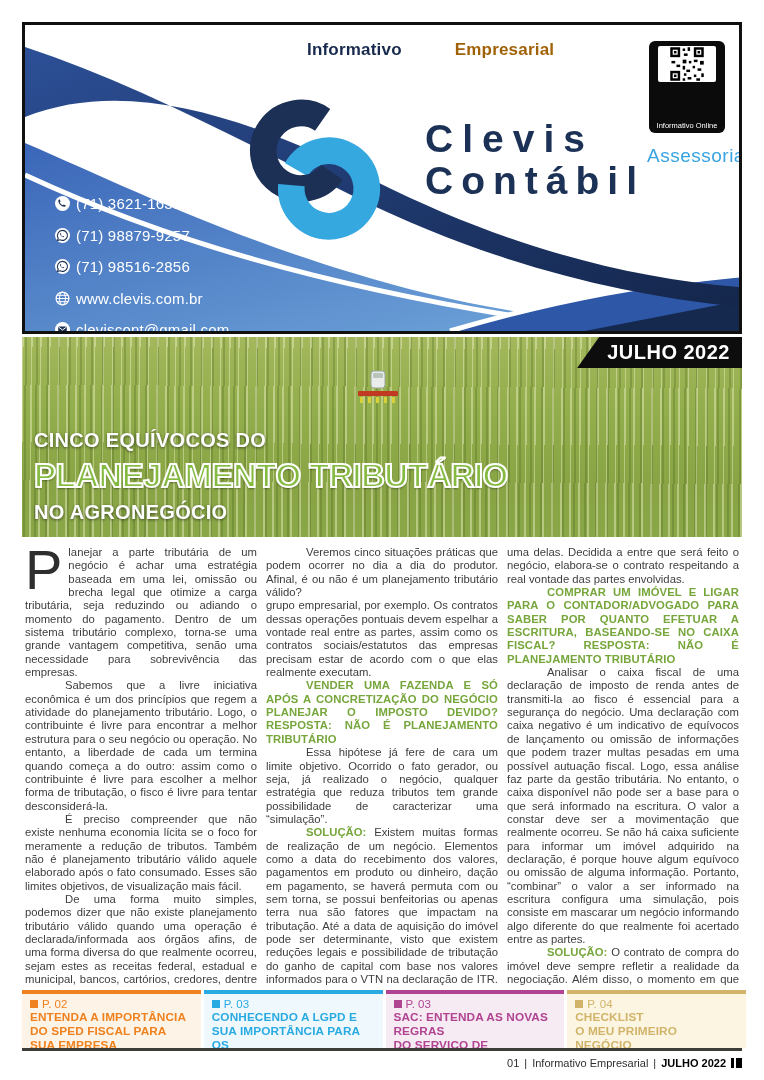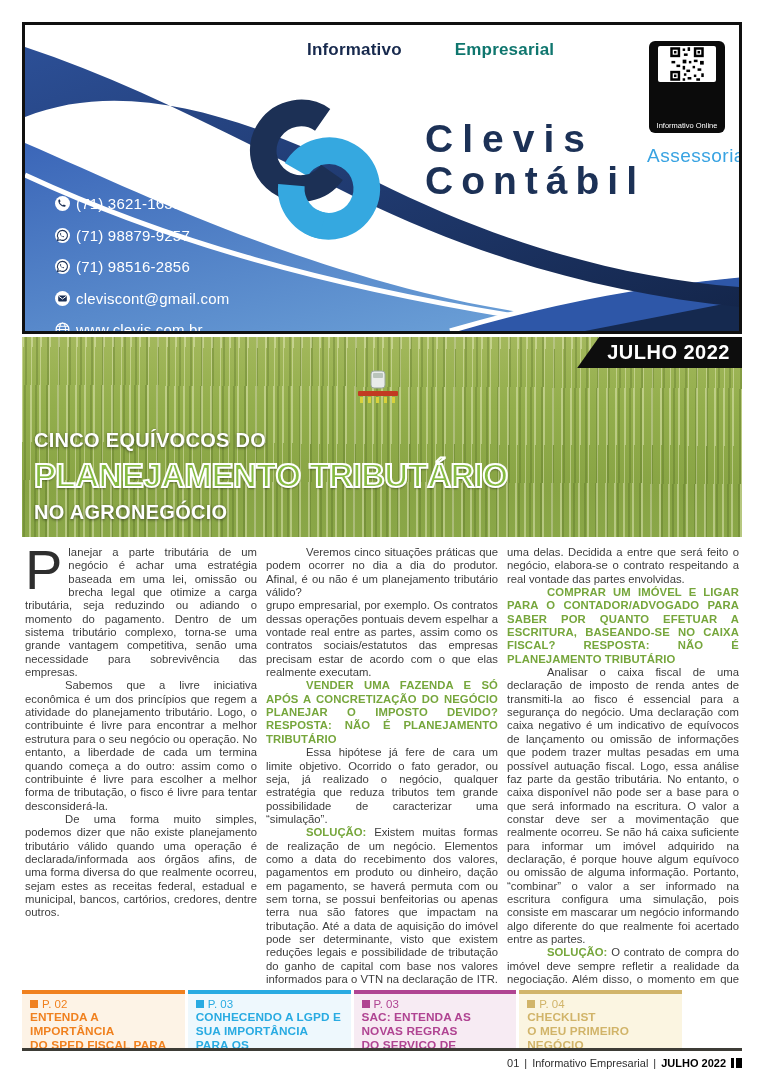--- a/index.html
+++ b/index.html
@@ -5,21 +5,21 @@
   html,body{margin:0;padding:0;background:#fff;}
   *{box-sizing:border-box;}
   body{font-family:"Liberation Sans",sans-serif;}
   .page{position:relative;width:764px;height:1080px;background:#fff;overflow:hidden;}
 
   
   .header-card{position:absolute;left:22px;top:22px;width:720px;height:312px;
     border:3px solid #101010;background:#fff;overflow:hidden;}
   .waves{position:absolute;inset:0;}
   .kicker{position:absolute;left:282px;top:15px;font-size:17px;font-weight:bold;color:#17294d;letter-spacing:.2px;}
-  .kicker .blue{color:#0f766e;padding-left:48px;}
+  .kicker .blue{color:#a16207;padding-left:48px;}
   
   .qr-box{position:absolute;right:14px;top:16px;width:76px;height:92px;background:#0b0b0b;border-radius:6px;
     display:flex;flex-direction:column;align-items:center;padding:5px 5px 3px;gap:36px;}
   .qr-box svg{background:#fff;border-radius:2px;}
   .qr-label{color:#fff;font-size:7.5px;margin-top:3px;white-space:nowrap;}
   
   .logo-icon{position:absolute;left:220px;top:74px;}
   .wordmark{position:absolute;left:400px;top:94px;width:310px;color:#1c3156;}
   .wm-line1{font-size:39px;font-weight:bold;letter-spacing:9px;line-height:40px;}
   .wm-tag{position:absolute;left:222px;top:26px;font-size:19px;color:#38a3e2;letter-spacing:.5px;}
@@ -47,21 +47,21 @@
     text-shadow:0 2px 2px rgba(0,0,0,.35), 0 0 1px #fff;}
   
   .article{position:absolute;left:25px;top:546px;width:714px;height:442px;display:flex;gap:9px;}
   .col{width:232px;height:442px;overflow:hidden;color:#3d3d3d;font-size:11.3px;line-height:13.35px;text-align:justify;}
   .para{margin:0;}
   .para.indent{text-indent:40px;}
   .subhead{margin:0;color:#76a63c;font-weight:bold;text-indent:40px;letter-spacing:.1px;}
   .green{color:#76a63c;}
   .dropcap{float:left;font-size:56px;line-height:44px;padding:2px 6px 0 0;color:#2e2e2e;}
   
-  .previews{position:absolute;left:22px;top:990px;width:660px;height:58px;display:flex;gap:3px;}
+  .previews{position:absolute;left:22px;top:990px;width:724px;height:58px;display:flex;gap:3px;}
   .pbox{flex:1 1 0;border-top:4px solid var(--c);background:var(--bg);padding:4px 8px 2px;overflow:hidden;}
   .ppage{display:flex;align-items:center;font-size:11.5px;color:var(--c);margin-bottom:1px;}
   .psq{width:8px;height:8px;background:var(--c);margin-right:4px;display:inline-block;}
   .ptitle{font-size:11.8px;font-weight:bold;color:var(--c);line-height:13.8px;white-space:pre-line;letter-spacing:.1px;}
   .bottom-rule{position:absolute;left:22px;top:1048px;width:720px;height:3px;background:#3d3c36;}
   
   .footer{position:absolute;right:22px;top:1057px;display:flex;align-items:center;gap:5px;
     font-size:11px;color:#2f2f2f;text-align:right;}
   .footer b{color:#000;}
   .fbars{display:inline-flex;gap:2px;align-items:center;}
@@ -178,36 +178,36 @@
               <circle cx="7.5" cy="7.5" r="7.5" fill="#fff"></circle>
               <path d="M7.5 2.4a5 5 0 0 0-4.3 7.6L2.5 12.5l2.6-.7A5 5 0 1 0 7.5 2.4z" fill="none" stroke="#1c3055" stroke-width="1.1"></path>
               <path d="M5.7 5c-.3 0-.7.4-.7.8.1 1.7 1.7 3.3 3.4 3.4.4 0 .8-.4.8-.7l-1.1-.6-.6.5c-.7-.3-1.4-1-1.7-1.7l.5-.6z" fill="#1c3055"></path>
             </svg>
           </span>
           <span>(71) 98516-2856</span>
         </div>
         <div class="contact-row">
           <span class="cicon">
             <svg width="15" height="15" viewBox="0 0 15 15">
-              <circle cx="7.5" cy="7.5" r="7.5" fill="#fff"></circle>
-              <rect x="3.2" y="4.6" width="8.6" height="5.8" rx="1" fill="#1c3055"></rect>
-              <path d="M3.5 5l4 3 4-3" fill="none" stroke="#fff" stroke-width="1"></path>
-            </svg>
-          </span>
-          <span>cleviscont@gmail.com</span>
-        </div>
-        <div class="contact-row">
-          <span class="cicon">
-            <svg width="15" height="15" viewBox="0 0 15 15">
               <circle cx="7.5" cy="7.5" r="6.4" fill="none" stroke="#fff" stroke-width="1.2"></circle>
               <ellipse cx="7.5" cy="7.5" rx="3" ry="6.4" fill="none" stroke="#fff" stroke-width="1"></ellipse>
               <path d="M1.2 7.5h12.6M2 4.3h11M2 10.7h11" stroke="#fff" stroke-width="1"></path>
             </svg>
           </span>
           <span>www.clevis.com.br</span>
+        </div>
+        <div class="contact-row">
+          <span class="cicon">
+            <svg width="15" height="15" viewBox="0 0 15 15">
+              <circle cx="7.5" cy="7.5" r="7.5" fill="#fff"></circle>
+              <rect x="3.2" y="4.6" width="8.6" height="5.8" rx="1" fill="#1c3055"></rect>
+              <path d="M3.5 5l4 3 4-3" fill="none" stroke="#fff" stroke-width="1"></path>
+            </svg>
+          </span>
+          <span>cleviscont@gmail.com</span>
         </div>
         <div class="contact-row">
           <span class="cicon">
             <svg width="15" height="15" viewBox="0 0 15 15">
               <circle cx="7.5" cy="7.5" r="7.5" fill="#fff"></circle>
               <text x="7.5" y="11" font-size="10" font-family="Liberation Sans,sans-serif" font-weight="bold" fill="#1c3055" text-anchor="middle">@</text>
             </svg>
           </span>
           <span>@clevisassessoriacontabil</span>
         </div>
@@ -241,20 +241,21 @@
       <div class="hl-kicker">CINCO EQUÍVOCOS DO</div>
       <div class="hl-title">PLANEJAMENTO TRIBUTÁRIO</div>
       <div class="hl-sub">NO AGRONEGÓCIO</div>
     </div>
   </div>
 
   <div class="article">
     <div class="col">
         <p class="para"><span class="dropcap">P</span>lanejar a parte tributária de um negócio é achar uma estratégia baseada em uma lei, omissão ou brecha legal que otimize a carga tributária, seja reduzindo ou adiando o momento do pagamento. Dentro de um sistema tributário complexo, torna-se uma grande vantagem competitiva, senão uma necessidade para sobrevivência das empresas.</p>
         <p class="para indent">Sabemos que a livre iniciativa econômica é um dos princípios que regem a atividade do planejamento tributário. Logo, o contribuinte é livre para encontrar a melhor estrutura para o seu negócio ou operação. No entanto, a liberdade de cada um termina quando começa a do outro: assim como o contribuinte é livre para escolher a melhor forma de tributação, o fisco é livre para tentar desconsiderá-la.</p>
+        <p class="para indent">É preciso compreender que não existe nenhuma economia lícita se o foco for meramente a redução de tributos. Também não é planejamento tributário válido aquele elaborado após o fato consumado. Esses são limites objetivos, de visualização mais fácil.</p>
         <p class="para indent">De uma forma muito simples, podemos dizer que não existe planejamento tributário válido quando uma operação é declarada/informada aos órgãos afins, de uma forma diversa do que realmente ocorreu, sejam estes as receitas federal, estadual e municipal, bancos, cartórios, credores, dentre outros.</p>
       </div>
     <div class="col">
         <p class="para indent">Veremos cinco situações práticas que podem ocorrer no dia a dia do produtor. Afinal, é ou não é um planejamento tributário válido?</p>
         <p class="para">grupo empresarial, por exemplo. Os contratos dessas operações pontuais devem espelhar a vontade real entre as partes, assim como os contratos sociais/estatutos das empresas precisam estar de acordo com o que elas realmente executam.</p>
         <p class="subhead">VENDER UMA FAZENDA E SÓ APÓS A CONCRETIZAÇÃO DO NEGÓCIO PLANEJAR O IMPOSTO DEVIDO? RESPOSTA: NÃO É PLANEJAMENTO TRIBUTÁRIO</p>
         <p class="para indent">Essa hipótese já fere de cara um limite objetivo. Ocorrido o fato gerador, ou seja, já realizado o negócio, qualquer estratégia que reduza tributos tem grande possibilidade de caracterizar uma “simulação”.</p>
         <p class="para indent"><b class="green">SOLUÇÃO: </b>Existem muitas formas de realização de um negócio. Elementos como a data do recebimento dos valores, pagamentos em produto ou dinheiro, dação em pagamento, se haverá permuta com ou sem torna, se possui benfeitorias ou apenas terra nua são fatores que impactam na tributação. Até a data de aquisição do imóvel pode ser determinante, visto que existem reduções legais e possibilidade de tributação do ganho de capital com base nos valores informados para o VTN na declaração de ITR. Portanto, quando surgir a intenção de venda ou uma oportunidade de mercado, o ideal é procurar entender as possibilidades, bem como a carga tributária e os riscos envolvidos em cada </p>
       </div>
     <div class="col">

